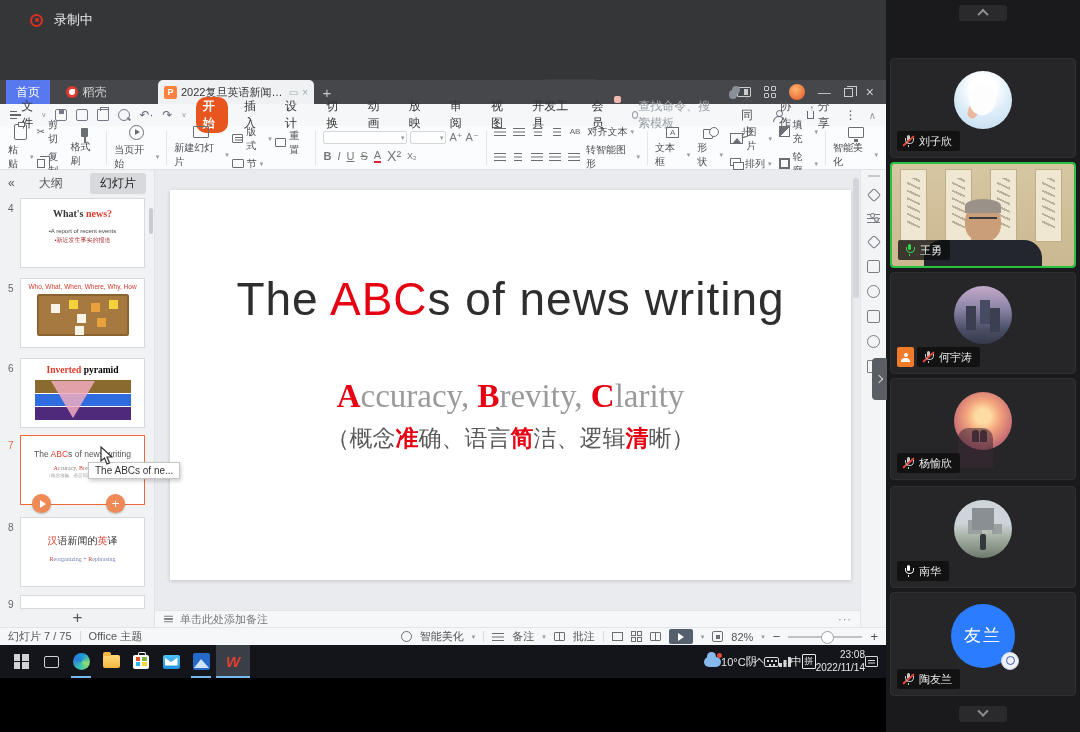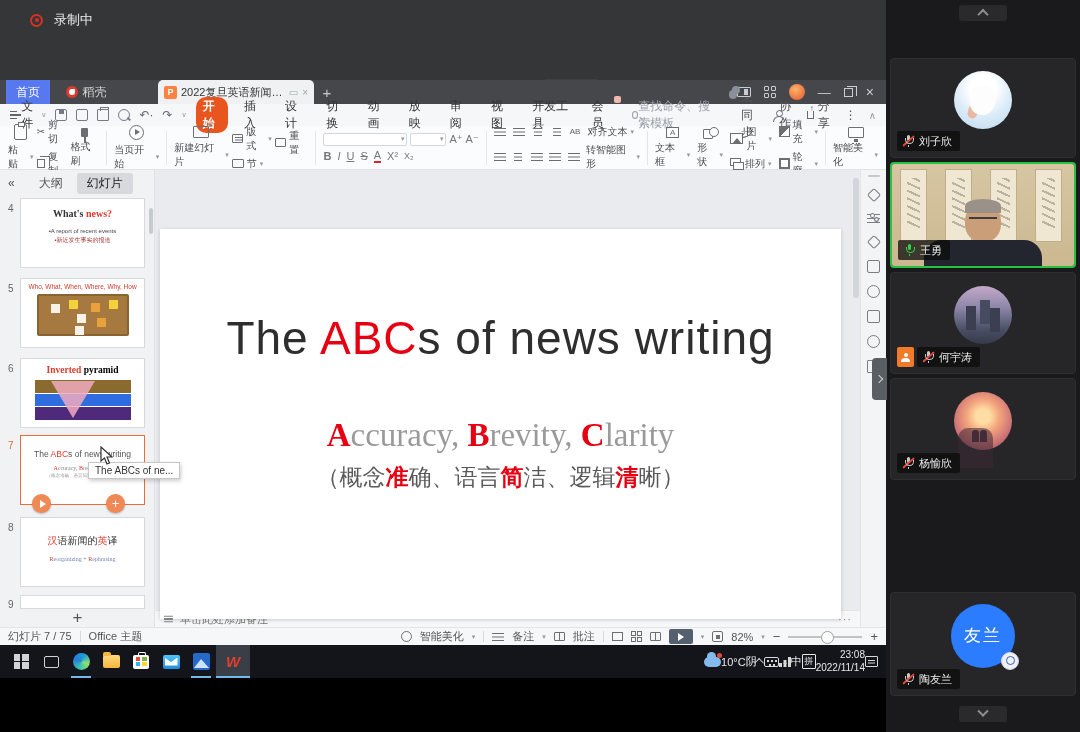--- a/index.html
+++ b/index.html
@@ -103,21 +103,21 @@
   .arr3 { width:12px; height:11px; position:relative; }
   .arr3::before { content:""; position:absolute; left:0; top:0; width:9px; height:6px; border:1.2px solid #6b6f74; background:#fff; }
   .arr3::after { content:""; position:absolute; left:3px; top:4px; width:9px; height:6px; border:1.2px solid #6b6f74; background:#fff; }
   .outl { width:11px; height:11px; border:2.2px solid #6b6f74; }
   .abox { width:13px; height:11px; border:1.2px solid #6b6f74; font-size:8px; display:flex; align-items:center; justify-content:center; color:#6b6f74; }
 
   
   .content { position:absolute; left:0; top:90px; width:886px; height:457px; display:flex; }
   .thumbs { width:155px; background:#f1f2f4; border-right:1px solid #e0e2e5; position:relative; flex:none; }
   .panel-head { height:26px; display:flex; align-items:center; font-size:12px; color:#555; padding:0 8px; gap:14px; }
-  .panel-tabs { flex:1; display:flex; justify-content:flex-start; gap:4px; align-items:center; }
+  .panel-tabs { flex:1; display:flex; justify-content:space-between; gap:12px; align-items:center; }
   .ptab { padding:2px 10px; }
   .ptab.active { background:#d7d9dd; border-radius:3px; color:#222; }
   .thumb-num { position:absolute; left:8px; font-size:10px; color:#666; }
   .card { position:absolute; left:20px; width:125px; height:70px; background:#fff; border:1px solid #d7d9dd; overflow:hidden; }
   .card.sel { border:1.6px solid #ed6a3a; }
   .c4-t { text-align:center; margin-top:9px; font-family:"Liberation Serif","DejaVu Serif",serif; font-weight:bold; font-size:10px; color:#333; }
   .c4-b { text-align:center; font-size:6px; margin-top:8px; color:#444; line-height:1.5; }
   .c5-t { text-align:center; margin-top:4px; font-size:6.5px; color:#d03a2b; }
   .cork { margin:4px auto 0; width:92px; height:42px; background:#a5793f; border:2px solid #8a6430; border-radius:2px; position:relative; }
   .note { position:absolute; width:9px; height:9px; }
@@ -136,21 +136,21 @@
   .addslide { position:absolute; left:0; width:155px; text-align:center; font-size:17px; color:#555; }
   .tscroll { position:absolute; right:1px; top:38px; width:4px; height:26px; background:#c7cacf; border-radius:2px; }
   .orangebtn { position:absolute; width:19px; height:19px; border-radius:50%; background:#ef8a57; color:#fff; display:flex; align-items:center; justify-content:center; box-shadow:0 1px 2px rgba(0,0,0,.25); }
   .orangebtn.play::after { content:""; border-left:6px solid #fff; border-top:4px solid transparent; border-bottom:4px solid transparent; margin-left:2px; }
   .orangebtn.plus { font-size:13px; }
   .tooltip { position:absolute; background:#fff; border:1px solid #c6c6c6; box-shadow:1px 2px 4px rgba(0,0,0,.2); font-size:10px; color:#333; padding:2px 6px; white-space:nowrap; z-index:5; }
   .cursor { position:absolute; z-index:6; }
 
   .main-col { flex:1; display:flex; flex-direction:column; position:relative; }
   .slide-wrap { flex:1; background:#e9ebee; position:relative; }
-  .slide { position:absolute; left:5px; top:20px; width:681px; height:390px; background:#fff; box-shadow:0 1px 4px rgba(0,0,0,.18);margin-top:39px; }
+  .slide { position:absolute; left:15px; top:20px; width:681px; height:390px; background:#fff; box-shadow:0 1px 4px rgba(0,0,0,.18); }
   .s-title { text-align:center; margin-top:82px; font-size:46px; font-weight:300; letter-spacing:1px; color:#2e2e2e; font-family:"Liberation Sans","DejaVu Sans",sans-serif; }
   .s-title .r { color:#e60012; }
   .s-sub { text-align:center; margin-top:52px; font-size:33px; color:#9a9a9a; font-family:"Liberation Serif","DejaVu Serif",serif; }
   .s-sub .r { color:#e60012; font-weight:bold; }
   .s-cn { text-align:center; margin-top:8px; font-size:23px; color:#5a5a5a; font-family:"Liberation Serif","DejaVu Serif",serif; }
   .s-cn .r { color:#e60012; font-weight:bold; }
   .vscroll { position:absolute; right:1px; top:8px; width:6px; height:120px; background:#d2d5d9; border-radius:3px; }
   .notes { height:17px; background:#f6f7f9; border-top:1px solid #e2e4e7; display:flex; align-items:center; padding:0 8px; font-size:11px; color:#777; gap:6px; }
   .notes .dots { margin-left:auto; color:#888; letter-spacing:1px; }
 
@@ -435,21 +435,21 @@
               </span>
             <span class="fmt">A⁺</span>
             <span class="fmt">A⁻</span>
           </span>
           <span class="fmt">
             <b>B</b>
             <i>I</i>
             <u>U</u>
             <s>S</s>
             <span style="border-bottom:2px solid #d23;line-height:1">A</span>
-            <span style="font-size:11px">X²</span>
+            <span style="font-size:14px">X²</span>
             <span style="font-size:9px">X₂</span>
           </span>
         </div>
         <div class="vdiv"></div>
         <div class="stack">
           <span class="rrow" style="gap:7px">
             <span class="bars"></span>
             <span class="bars"></span>
             <span class="bars c"></span>
             <span class="bars c"></span>
@@ -778,20 +778,31 @@
         <div class="plabel">
           <span class="mic muted">
               <span class="stem"></span>
               <span class="slash"></span>
             </span>
           <span>杨愉欣</span>
         </div>
       </div>
     </div>
 
+    <div class="tile t5">
+      <div class="ava a5"></div>
+      <div class="plrow">
+        <div class="plabel">
+          <span class="mic white">
+              <span class="stem"></span>
+            </span>
+          <span>南华</span>
+        </div>
+      </div>
+    </div>
 
     <div class="tile t6">
       <div class="ava a6">
         <span>友兰</span>
         <span class="ava-badge">
             <i></i>
           </span>
       </div>
       <div class="plrow">
         <div class="plabel">

